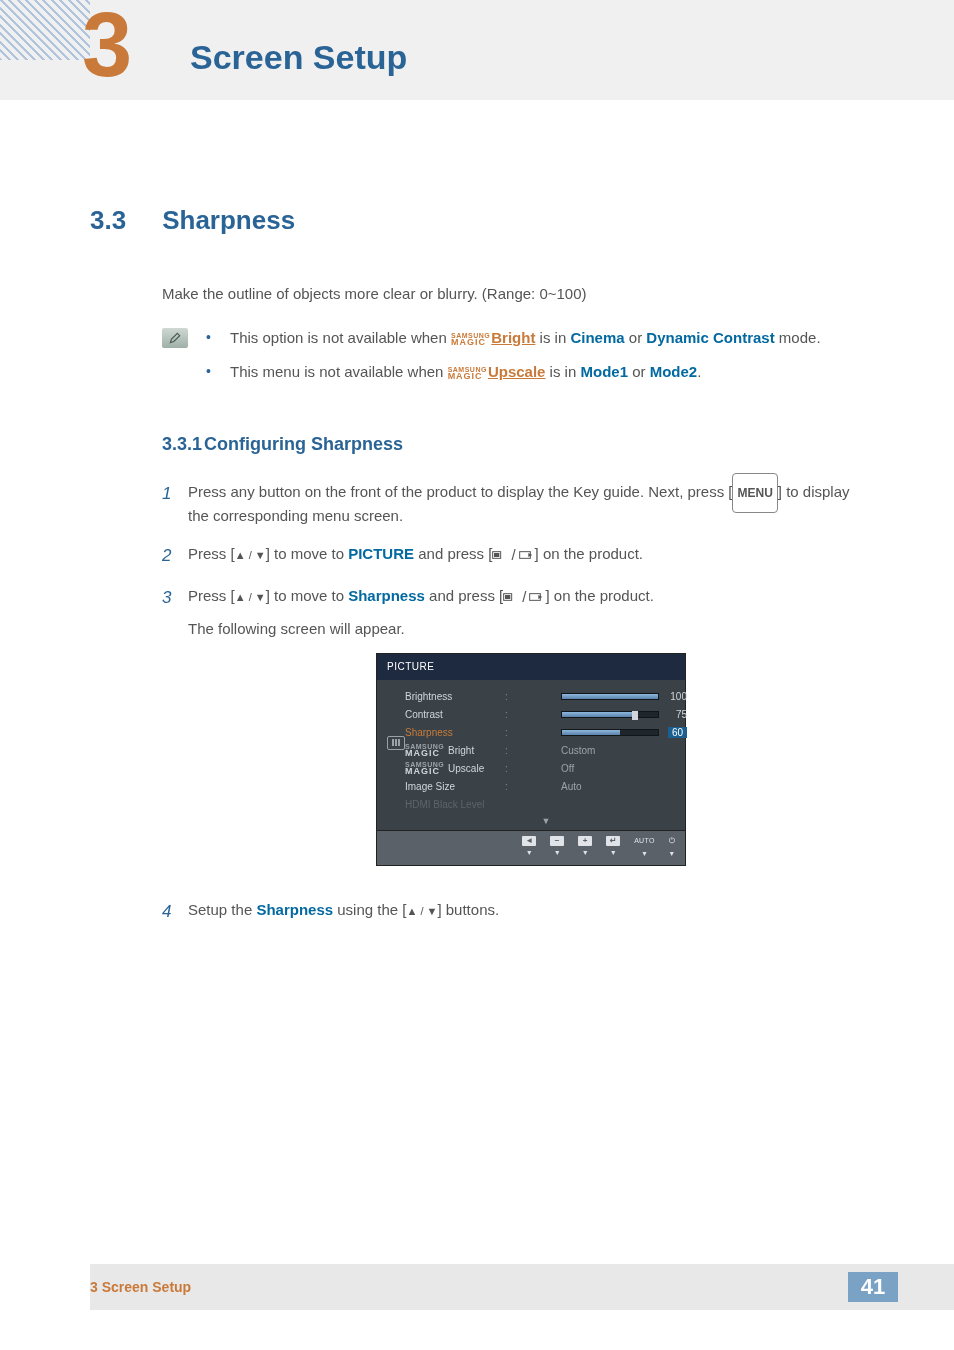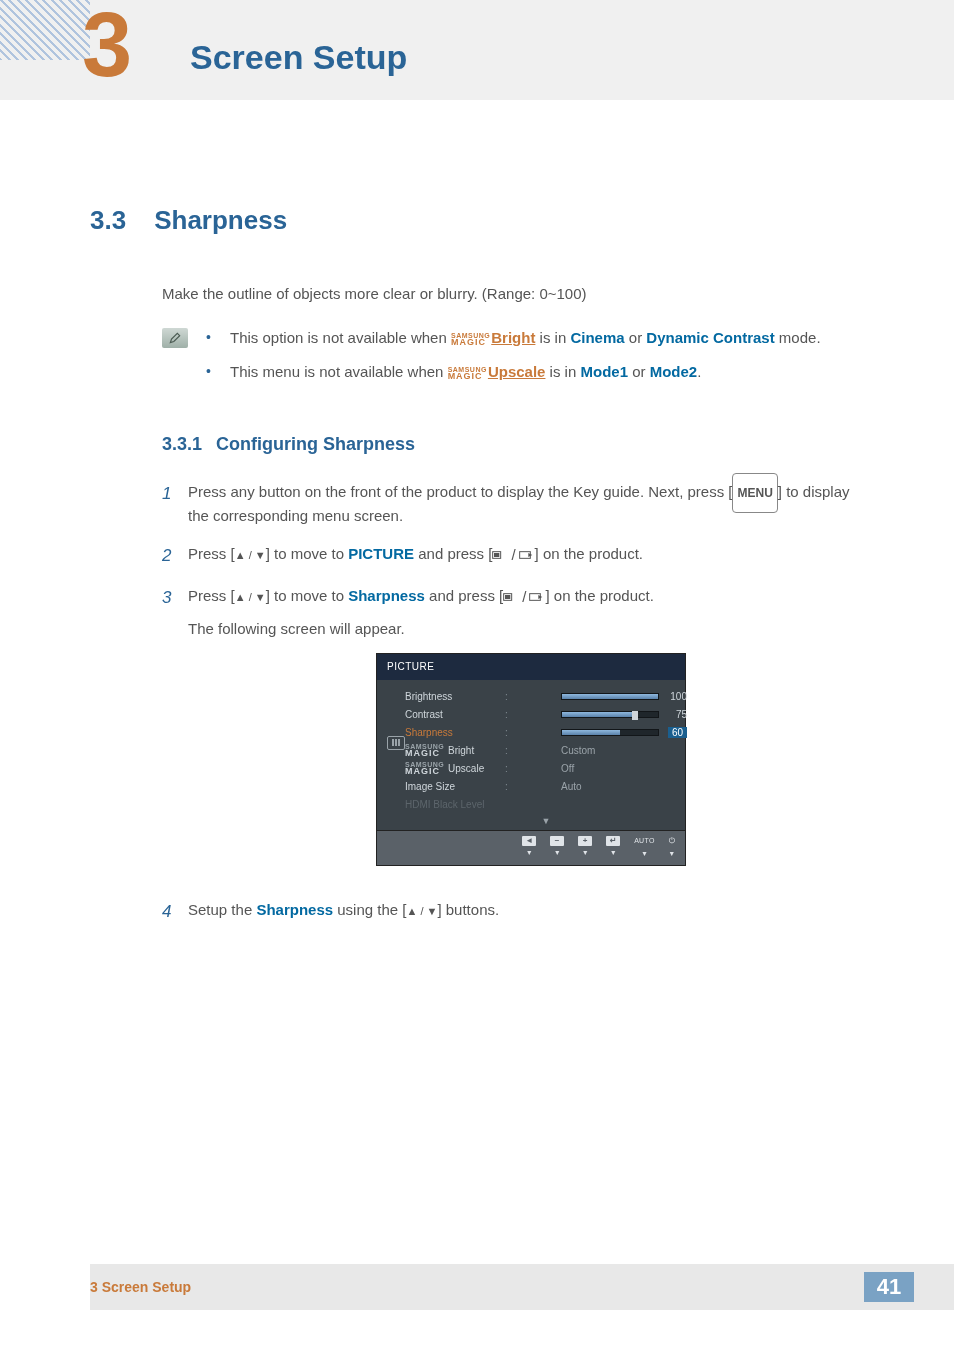--- a/index.html
+++ b/index.html
@@ -50,21 +50,21 @@
     padding: 80px 80px 0 90px;
     font-size: 15px;
     line-height: 1.6;
   }
   .section-head {
     color: #2a6496;
     font-size: 26px;
     font-weight: bold;
     margin-bottom: 40px;
   }
-  .section-num { margin-right: 28px; }
+  .section-num { margin-right: 36px; }
   .body-block { padding-left: 72px; }
   .para { margin-bottom: 20px; color: #555; }
   .note-row { display: flex; align-items: flex-start; margin-top: 6px; }
   .note-icon {
     width: 26px; height: 20px;
     background: linear-gradient(#cfd8d4, #9fb0a8);
     border-radius: 2px;
     display: flex; align-items: center; justify-content: center;
     flex-shrink: 0;
     margin-right: 18px;
@@ -88,21 +88,21 @@
   .magic-top { font-size: 7px; color: #c97a3a; letter-spacing: 0.5px; display: block; font-weight: bold; }
   .magic-bot { font-size: 9px; color: #c97a3a; letter-spacing: 1px; display: block; font-weight: bold; }
   .link-like { color: #c97a3a; text-decoration: underline; font-weight: bold; }
   .hl { color: #0369a1; font-weight: bold; }
   .subsection-head {
     color: #2a6496;
     font-size: 18px;
     font-weight: bold;
     margin: 36px 0 22px 0;
   }
-  .subsection-num { margin-right: 14px; }
+  .subsection-num { margin-right: 2px; }
   .steps { list-style: none; }
   .steps > li { display: flex; margin-bottom: 14px; }
   .step-num {
     color: #2a6496;
     font-style: italic;
     font-size: 17px;
     width: 26px;
     flex-shrink: 0;
   }
   .step-body { flex: 1; color: #555; }
@@ -219,21 +219,21 @@
     font-weight: bold;
     padding-right: 12px;
   }
   .footer-page {
     background: #7aa2c4;
     color: #fff;
     font-size: 22px;
     font-weight: bold;
     width: 50px; height: 30px;
     display: flex; align-items: center; justify-content: center;
-    margin-right: 40px;
+    margin-right: 56px;
   }
 </style>
 </head>
 <body>
 
 <div class="header">
   <div class="header-bg"></div>
   <div class="header-hatch"></div>
   <div class="chapter-num">3</div>
   <div class="chapter-title">Screen Setup</div>

